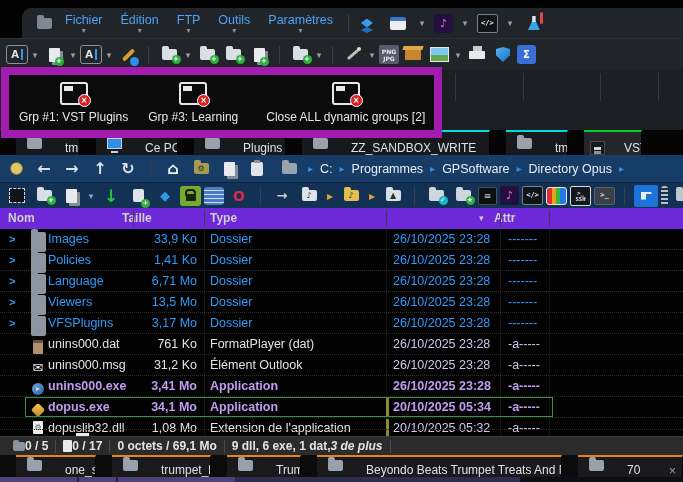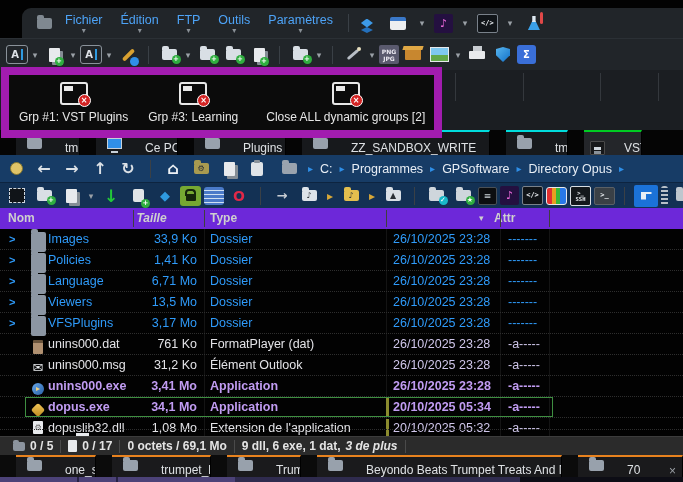--- a/index.html
+++ b/index.html
@@ -167,21 +167,21 @@
   .c-nm{left:48px;text-align:center;} .c-sz{left:110px;width:87px;text-align:right;} .c-ty{left:210px;}
   .c-md{left:393px;} .c-at{left:508px;}
   .row .c-md,.row .c-at{color:#cfc6ea;}
   .row.dir,.row.dir .c-md,.row.dir .c-at{color:#2f9bfa;}
   .row.exe{font-weight:bold;} .row.exe,.row.exe .c-md,.row.exe .c-at{color:#c19cf2;}
   .row.sel::after{content:"";position:absolute;left:25px;right:130px;top:0;bottom:0;border:1px solid #3e8e41;pointer-events:none;}
   .row.mk::before{content:"";position:absolute;left:386px;top:1px;bottom:1px;width:3px;background:#8b8b2e;}
   .sliver{position:absolute;left:0;right:0;bottom:0;height:6px;border-top:1px dotted #2e2e2e;}
   .sliver::before{content:"";position:absolute;left:76px;bottom:0;width:13px;height:3px;background:#e8eaed;}
   
-  .st-seg{display:flex;align-items:center;gap:5px;padding:0 7px;}
+  .st-seg{display:flex;align-items:center;padding:0 7px;}
   .st-sep{width:1px;height:13px;background:#4a4a4a;}
   .st-more{font-style:italic;}
 </style>
 </head>
 <body>
 
 <div class="screen">
 
   <div class="menurow">
     <span class="ic">
@@ -395,21 +395,21 @@
       <span class="vsep"></span>
       <span class="ic tl i-archive-button"></span>
       <span class="ic tl i-zipper"></span>
       <span class="ic i-close-folder-wrap">
         <span class="fd i-close-folder"></span>
       </span>
     </div>
 
   <div class="lheader">
     <span class="hcell" style="left:8px;">Nom</span>
-    <span class="hcell" style="left:108px;width:87px;text-align:center;font-style:italic;">Taille</span>
+    <span class="hcell" style="left:122px;width:87px;text-align:left;">Taille</span>
     <span class="hcell" style="left:210px;">Type</span>
     <span class="sortarrow">▾</span>
     <span class="hcell" style="left:494px;">Attr</span>
     <span class="hline" style="left:133px;"></span>
     <span class="hline" style="left:204px;"></span>
     <span class="hline" style="left:386px;"></span>
     <span class="hline" style="left:500px;"></span>
     <span class="hline" style="left:549px;"></span>
   </div>
 

